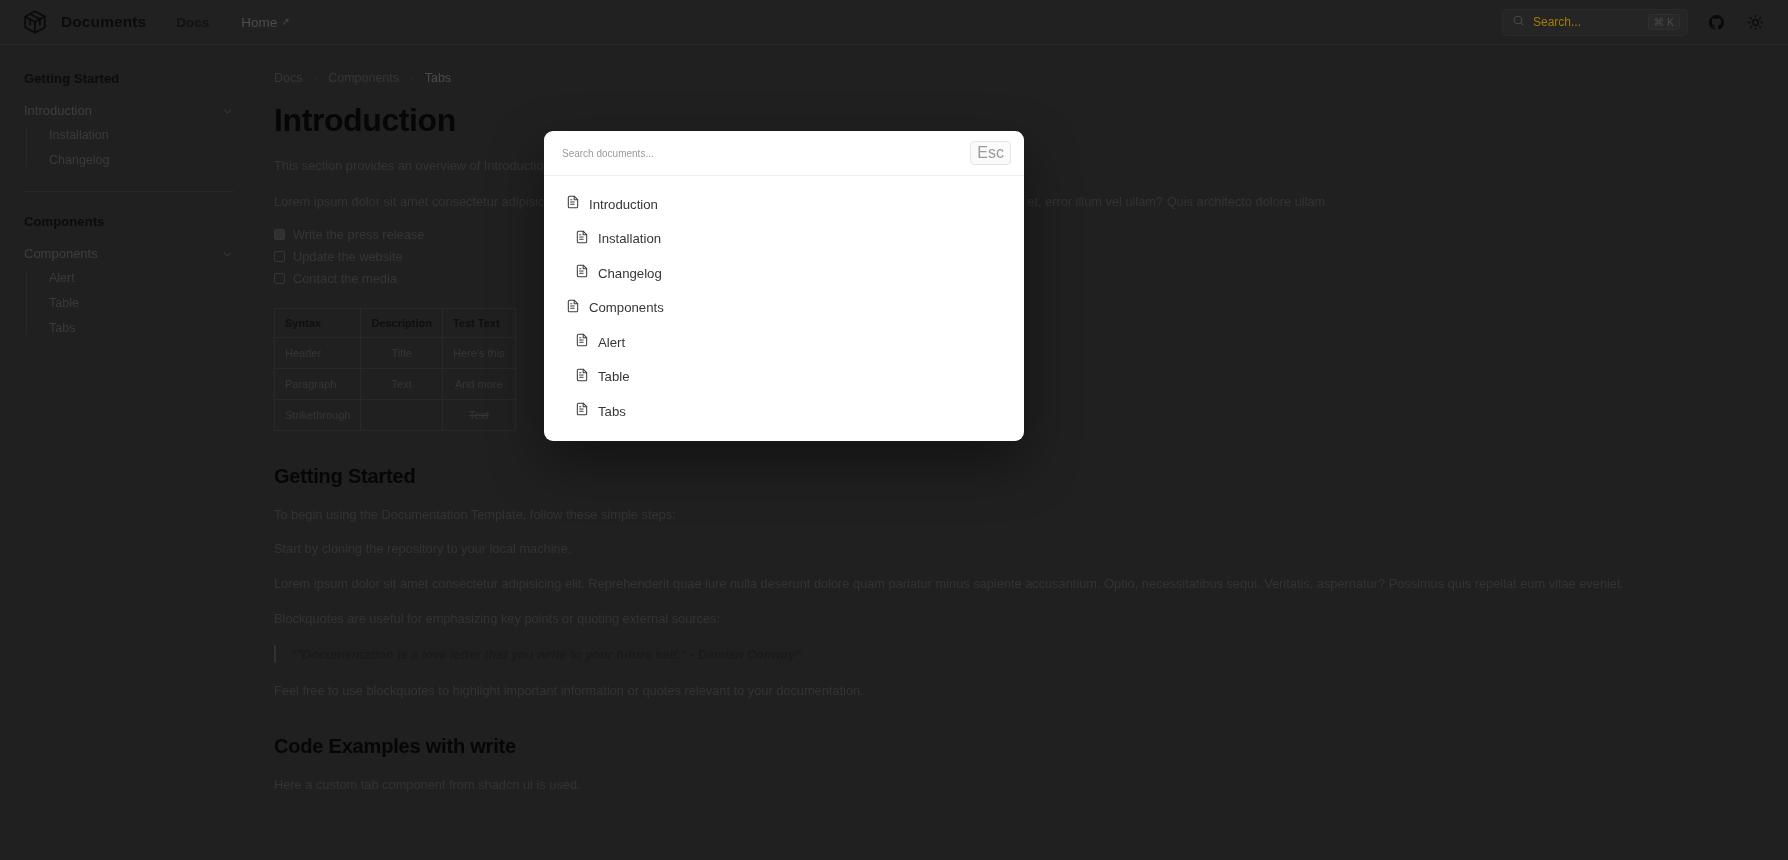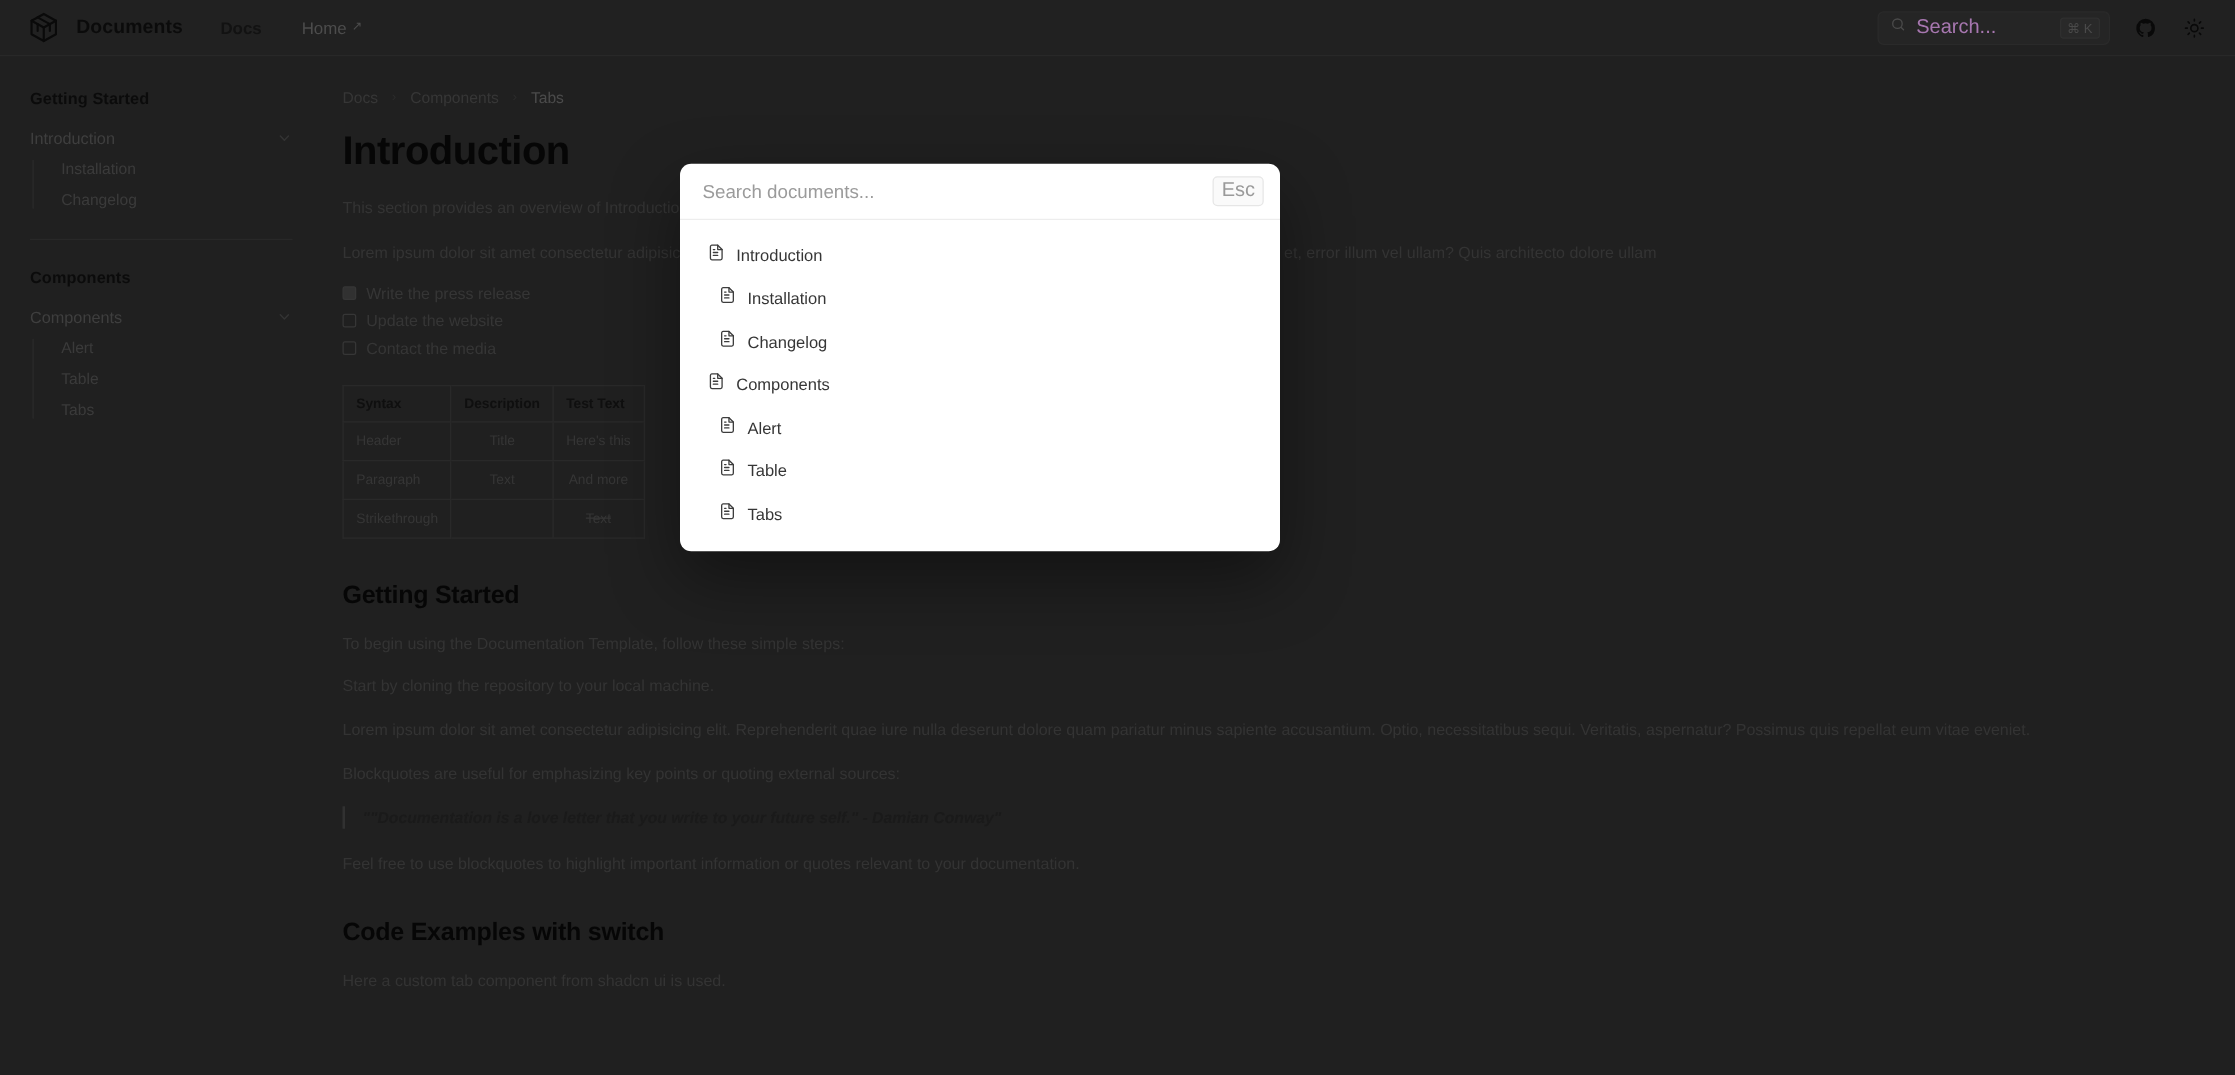--- a/index.html
+++ b/index.html
@@ -62,22 +62,22 @@
     background: #353535;
     border: 1px solid #3d3d3d;
     border-radius: 5px;
     display: flex;
     align-items: center;
     padding: 0 7px 0 9px;
     cursor: pointer;
   }
   .search-trigger svg { width: 13px; height: 13px; color: #6a6a6a; flex: none; }
   .search-trigger-text {
-    font-size: 16px;
-    color: #f0abfc;
+    font-size: 12px;
+    color: #eab308;
     margin-left: 8px;
     flex: 1;
   }
   .kbd {
     font-size: 10.5px;
     color: #6a6a6a;
     background: #3b3b3b;
     border: 1px solid #444;
     border-radius: 3px;
     padding: 1px 5px;
@@ -260,21 +260,21 @@
     padding: 0 13px 0 18px;
     border-bottom: 1px solid #ededed;
     flex: none;
   }
   .cmd-input {
     flex: 1;
     border: none;
     outline: none;
     background: transparent;
     font-family: "Liberation Sans", sans-serif;
-    font-size: 15px;
+    font-size: 10px;
     color: #111;
     padding: 0;
   }
   .cmd-input::placeholder { color: #9b9b9b; }
   .cmd-esc {
     font-size: 16px;
     color: #9a9a9a;
     background: #fafafa;
     border: 1px solid #e6e6e6;
     border-radius: 4px;
@@ -452,21 +452,21 @@
   <p class="para">To begin using the Documentation Template, follow these simple steps:</p>
   <p class="para">Start by cloning the repository to your local machine.</p>
   <p class="para">Lorem ipsum dolor sit amet consectetur adipisicing elit. Reprehenderit quae iure nulla deserunt dolore quam pariatur minus sapiente accusantium. Optio, necessitatibus sequi. Veritatis, aspernatur? Possimus quis repellat eum vitae eveniet.</p>
 
   <p class="para">Blockquotes are useful for emphasizing key points or quoting external sources:</p>
   <blockquote class="quote">
     <span>""Documentation is a love letter that you write to your future self." - Damian Conway"</span>
   </blockquote>
   <p class="para">Feel free to use blockquotes to highlight important information or quotes relevant to your documentation.</p>
 
-  <h2 class="section-title">Code Examples with switch</h2>
+  <h2 class="section-title">Code Examples with write</h2>
   <p class="para">Here a custom tab component from shadcn ui is used.</p>
 
 </div>
 
 <div class="overlay"></div>
 
 <div class="cmd-dialog">
 
   <div class="cmd-header">
     <input class="cmd-input" type="text" placeholder="Search documents..." style="">

